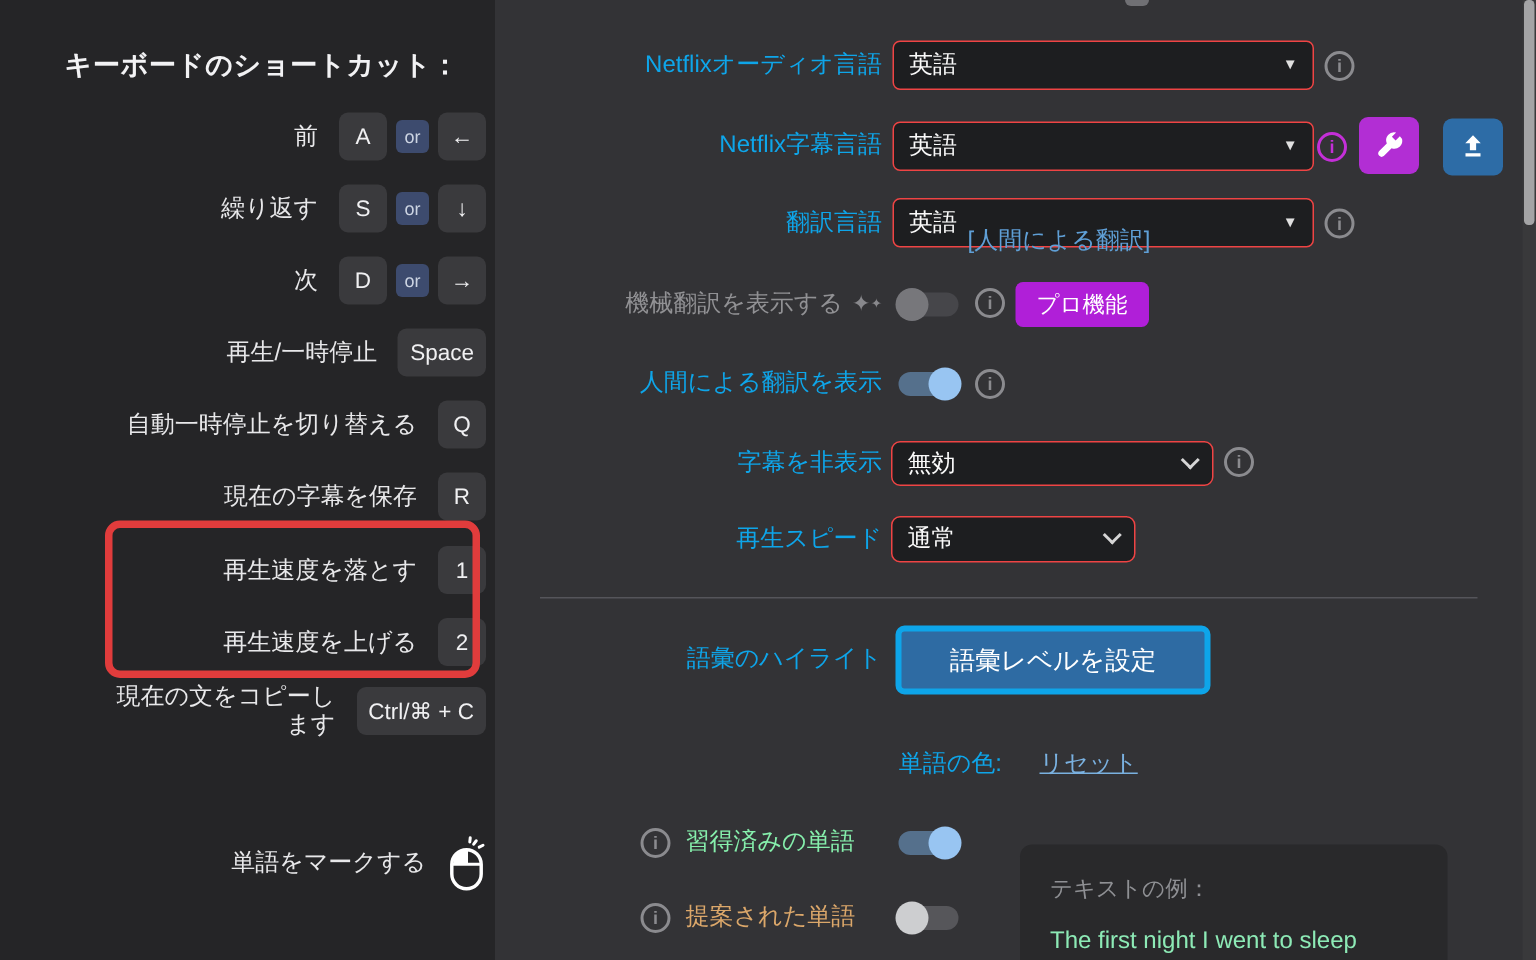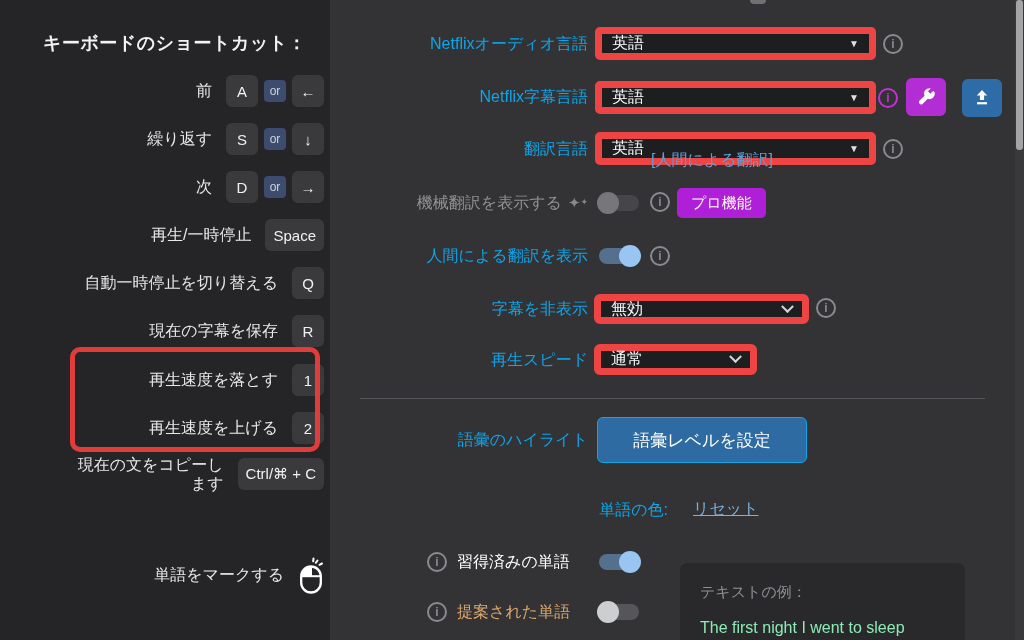--- a/index.html
+++ b/index.html
@@ -27,21 +27,21 @@
   .s-label-wrap { font-size:16px; color:#e8e8ea; width:160px; text-align:right; line-height:1.2; }
   .red-box { position:absolute; left:70px; top:347px; width:250px; height:105px;
     border:5px solid #e13c3c; border-radius:10px; pointer-events:none; }
   .mouse-icon { flex:none; display:block; }
   
   .main { position:absolute; left:330px; top:0; width:685px; height:640px; background:#333336; }
   .m-row { position:absolute; left:0; width:100%; }
   .m-label { position:absolute; left:0; width:258px; text-align:right; font-size:16px; color:#0ea5e9; white-space:nowrap; }
   .m-label.dim { color:#919194; }
   .selectbox {
-    position:absolute; height:33px; background:#1d1e20; border:7px solid #ef4444; border-radius:5px;
+    position:absolute; height:33px; background:#1d1e20; border:1px solid #ef4444; border-radius:5px;
     display:flex; align-items:center; padding:0 10px; font-size:16px; color:#fafafa; cursor:pointer;
   }
   .selectbox .arrow { margin-left:auto; font-size:10px; color:#e0e0e0; }
   .selectbox .chev { margin-left:auto; width:9px; height:9px; border-right:2px solid #d6d6d6; border-bottom:2px solid #d6d6d6; transform:rotate(45deg) translate(-2px,-2px); }
   .val-tag { color:#5f9fd6; margin-left:7px;margin-top:24px; }
   .info {
     position:absolute; width:20px; height:20px; border:2px solid #8b8b8f; border-radius:50%;
     color:#8b8b8f; font-size:12px; font-weight:bold; display:flex; align-items:center; justify-content:center; cursor:pointer;
   }
   .info.magenta { border-color:#c42fd8; color:#c42fd8; }
@@ -53,24 +53,24 @@
   .switch .knob  { position:absolute; top:1px; width:22px; height:22px; border-radius:50%; }
   .switch.on  .track { background:#55708c; } .switch.on  .knob { right:0; background:#98c5f2; }
   .switch.off .track { background:#56565a; } .switch.off .knob { left:0;  background:#cdced0; }
   .switch.off.disabled .track { background:#46464a; } .switch.off.disabled .knob { background:#77777b; }
   .pro-btn { position:absolute; height:30px; padding:0 14px; background:#b01fd8; color:#fff; font-size:15px;
     border:none; border-radius:5px; cursor:pointer; display:flex; align-items:center; }
   .sparkle { color:#88888c; font-size:15px; margin-left:6px; }
   .sparkle-sm { color:#88888c; font-size:9px; vertical-align:top; }
   .divider { position:absolute; left:30px; top:398px; width:625px; height:1px; background:#55555a; }
   .vocab-btn { position:absolute; left:267px; top:0; width:210px; height:46px; background:#2e6ba3;
-    border:1px solid #0ea5e9; border-radius:6px; color:#fff; font-size:17px; cursor:pointer; }
+    border:4px solid #0ea5e9; border-radius:6px; color:#fff; font-size:17px; cursor:pointer; }
   .reset-link { position:absolute; left:363px; top:0; font-size:16px; color:#7ab1e0; text-decoration:underline; cursor:pointer; white-space:nowrap; }
   .w-label { position:absolute; font-size:16px; white-space:nowrap; }
-  .green { color:#ffffff;text-align:center; } .orange { color:#dba76a; }
+  .green { color:#86efac;text-align:center; } .orange { color:#dba76a; }
   .example-box { position:absolute; left:350px; top:563px; width:285px; height:90px;
     background:#29292b; border-radius:8px; padding:20px 20px 0 20px; }
   .ex-title { font-size:15px; color:#8f9094; margin-bottom:13px; }
   .ex-line { font-size:16px; color:#8deab6; line-height:1.6; white-space:nowrap; }
   .top-sliver { position:absolute; left:420px; top:-5px; width:16px; height:9px; background:#707074; border-radius:4px; }
   
   .scrollbar { position:absolute; left:1015px; top:0; width:9px; height:640px; background:#39393b; }
   .scroll-thumb { position:absolute; left:1px; top:0; width:7px; height:150px; background:#a4a4a6; border-radius:3px; }
 </style>
 </head>

